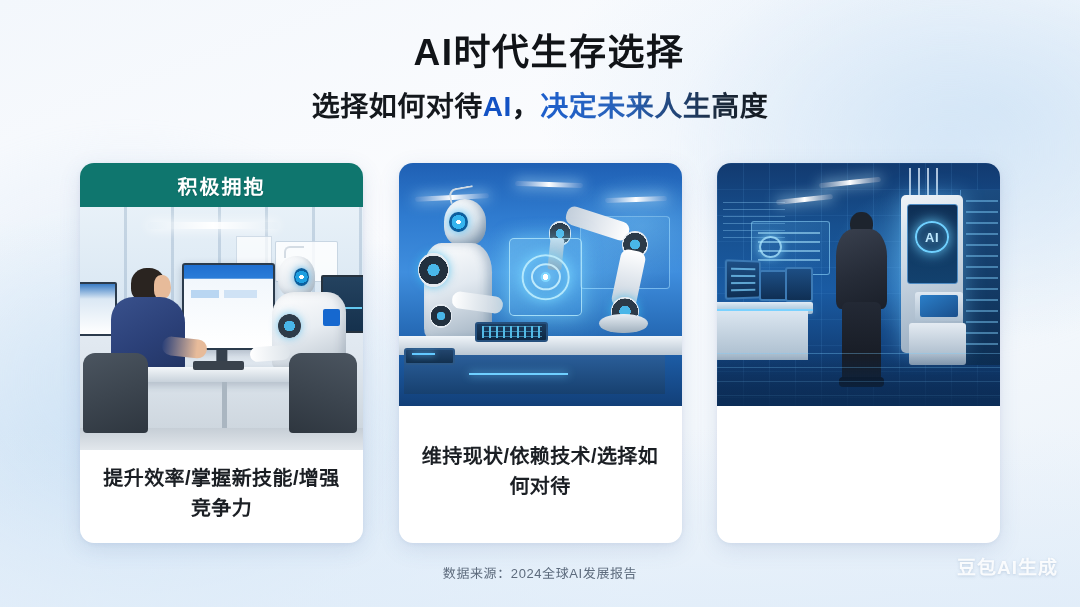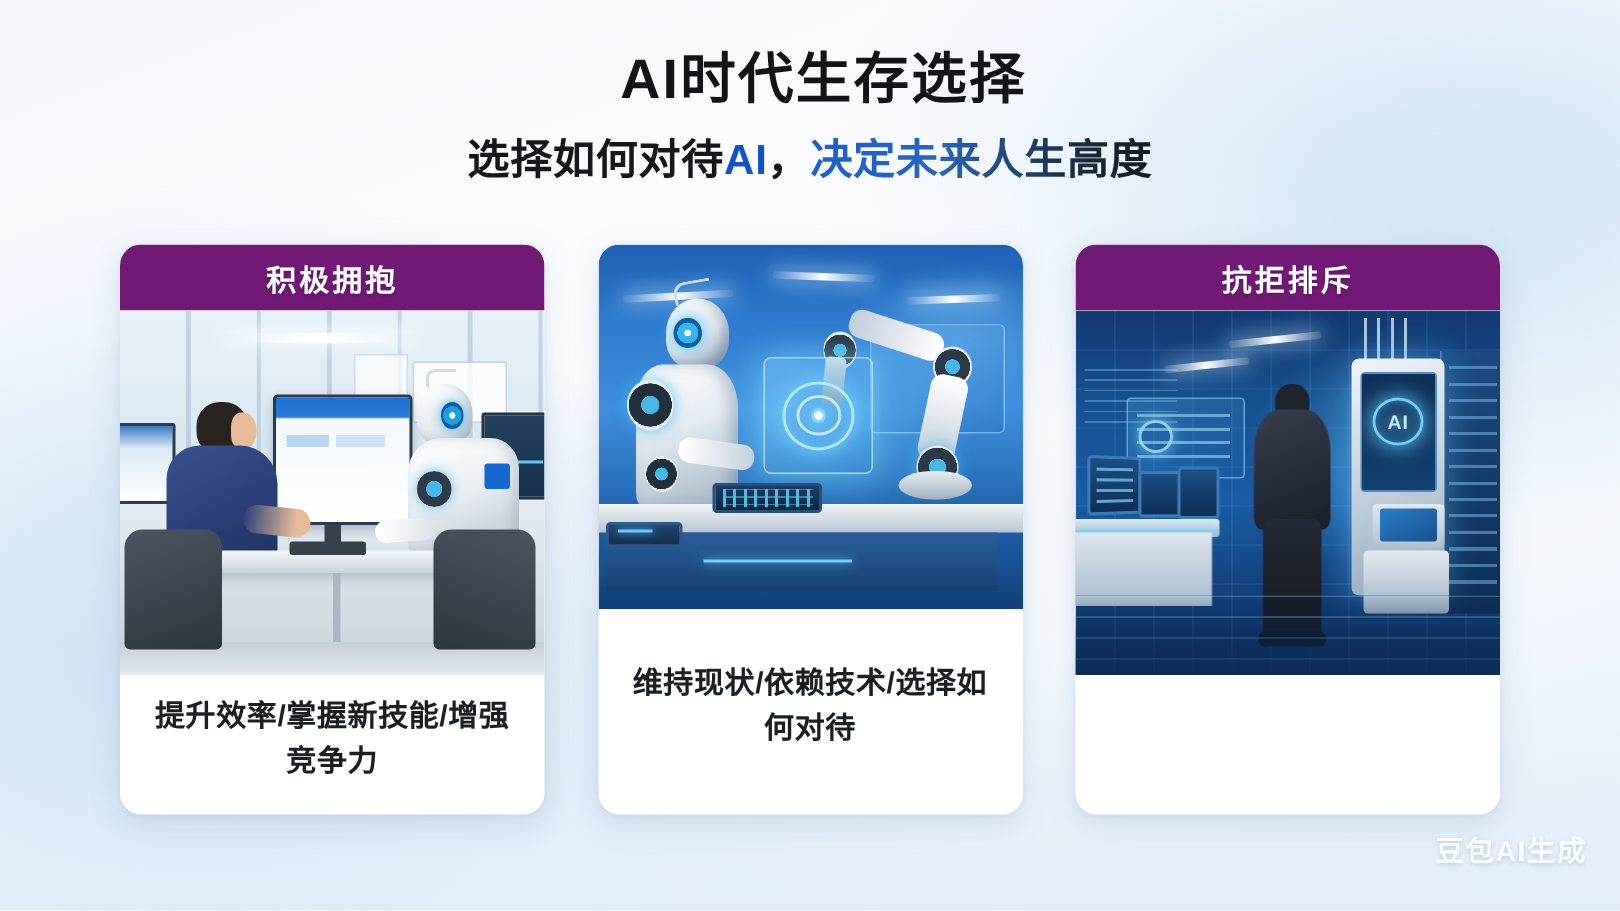--- a/index.html
+++ b/index.html
@@ -100,21 +100,21 @@
     border-radius: 14px;
     background: #ffffff;
     box-shadow: 0 6px 22px rgba(60,95,150,0.13), 0 1px 4px rgba(60,95,150,0.08);
     overflow: hidden;
     display: flex;
     flex-direction: column;
   }
 
   .card-header {
     height: 44px;
-    background: #701a75;
+    background: #0f766e;
     color: #ffffff;
     font-size: 20px;
     font-weight: bold;
     letter-spacing: 2px;
     display: flex;
     align-items: center;
     justify-content: center;
     text-shadow: 0 1px 2px rgba(0,0,0,0.18);
     flex: 0 0 auto;
   }
@@ -744,21 +744,20 @@
           <div class="s2-desk"></div>
           <div class="s2-tablet"></div>
           <div class="s2-desk-front"></div>
           <div class="s2-pad"></div>
         </div>
       </div>
       <div class="card-caption">维持现状/依赖技术/选择如何对待</div>
     </div>
 
     <div class="card">
-      <div class="card-header">抗拒排斥</div>
       <div class="card-image">
         <div class="scene3">
           <div class="s3-grid"></div>
           <div class="s3-glow"></div>
           <div class="s3-lines"></div>
           <div class="s3-ceil1"></div>
           <div class="s3-ceil2"></div>
           <div class="s3-cables"></div>
           <div class="s3-hud"></div>
           <div class="s3-hud-circle"></div>
@@ -778,15 +777,16 @@
           <div class="s3-man-body"></div>
           <div class="s3-man-legs"></div>
           <div class="s3-man-shoe"></div>
           <div class="s3-floor-lines"></div>
         </div>
       </div>
     </div>
 
   </div>
 
+  <div class="footer-source">数据来源：2024全球AI发展报告</div>
   <div class="watermark">豆包AI生成</div>
 
 </div>
 
 </body></html>

